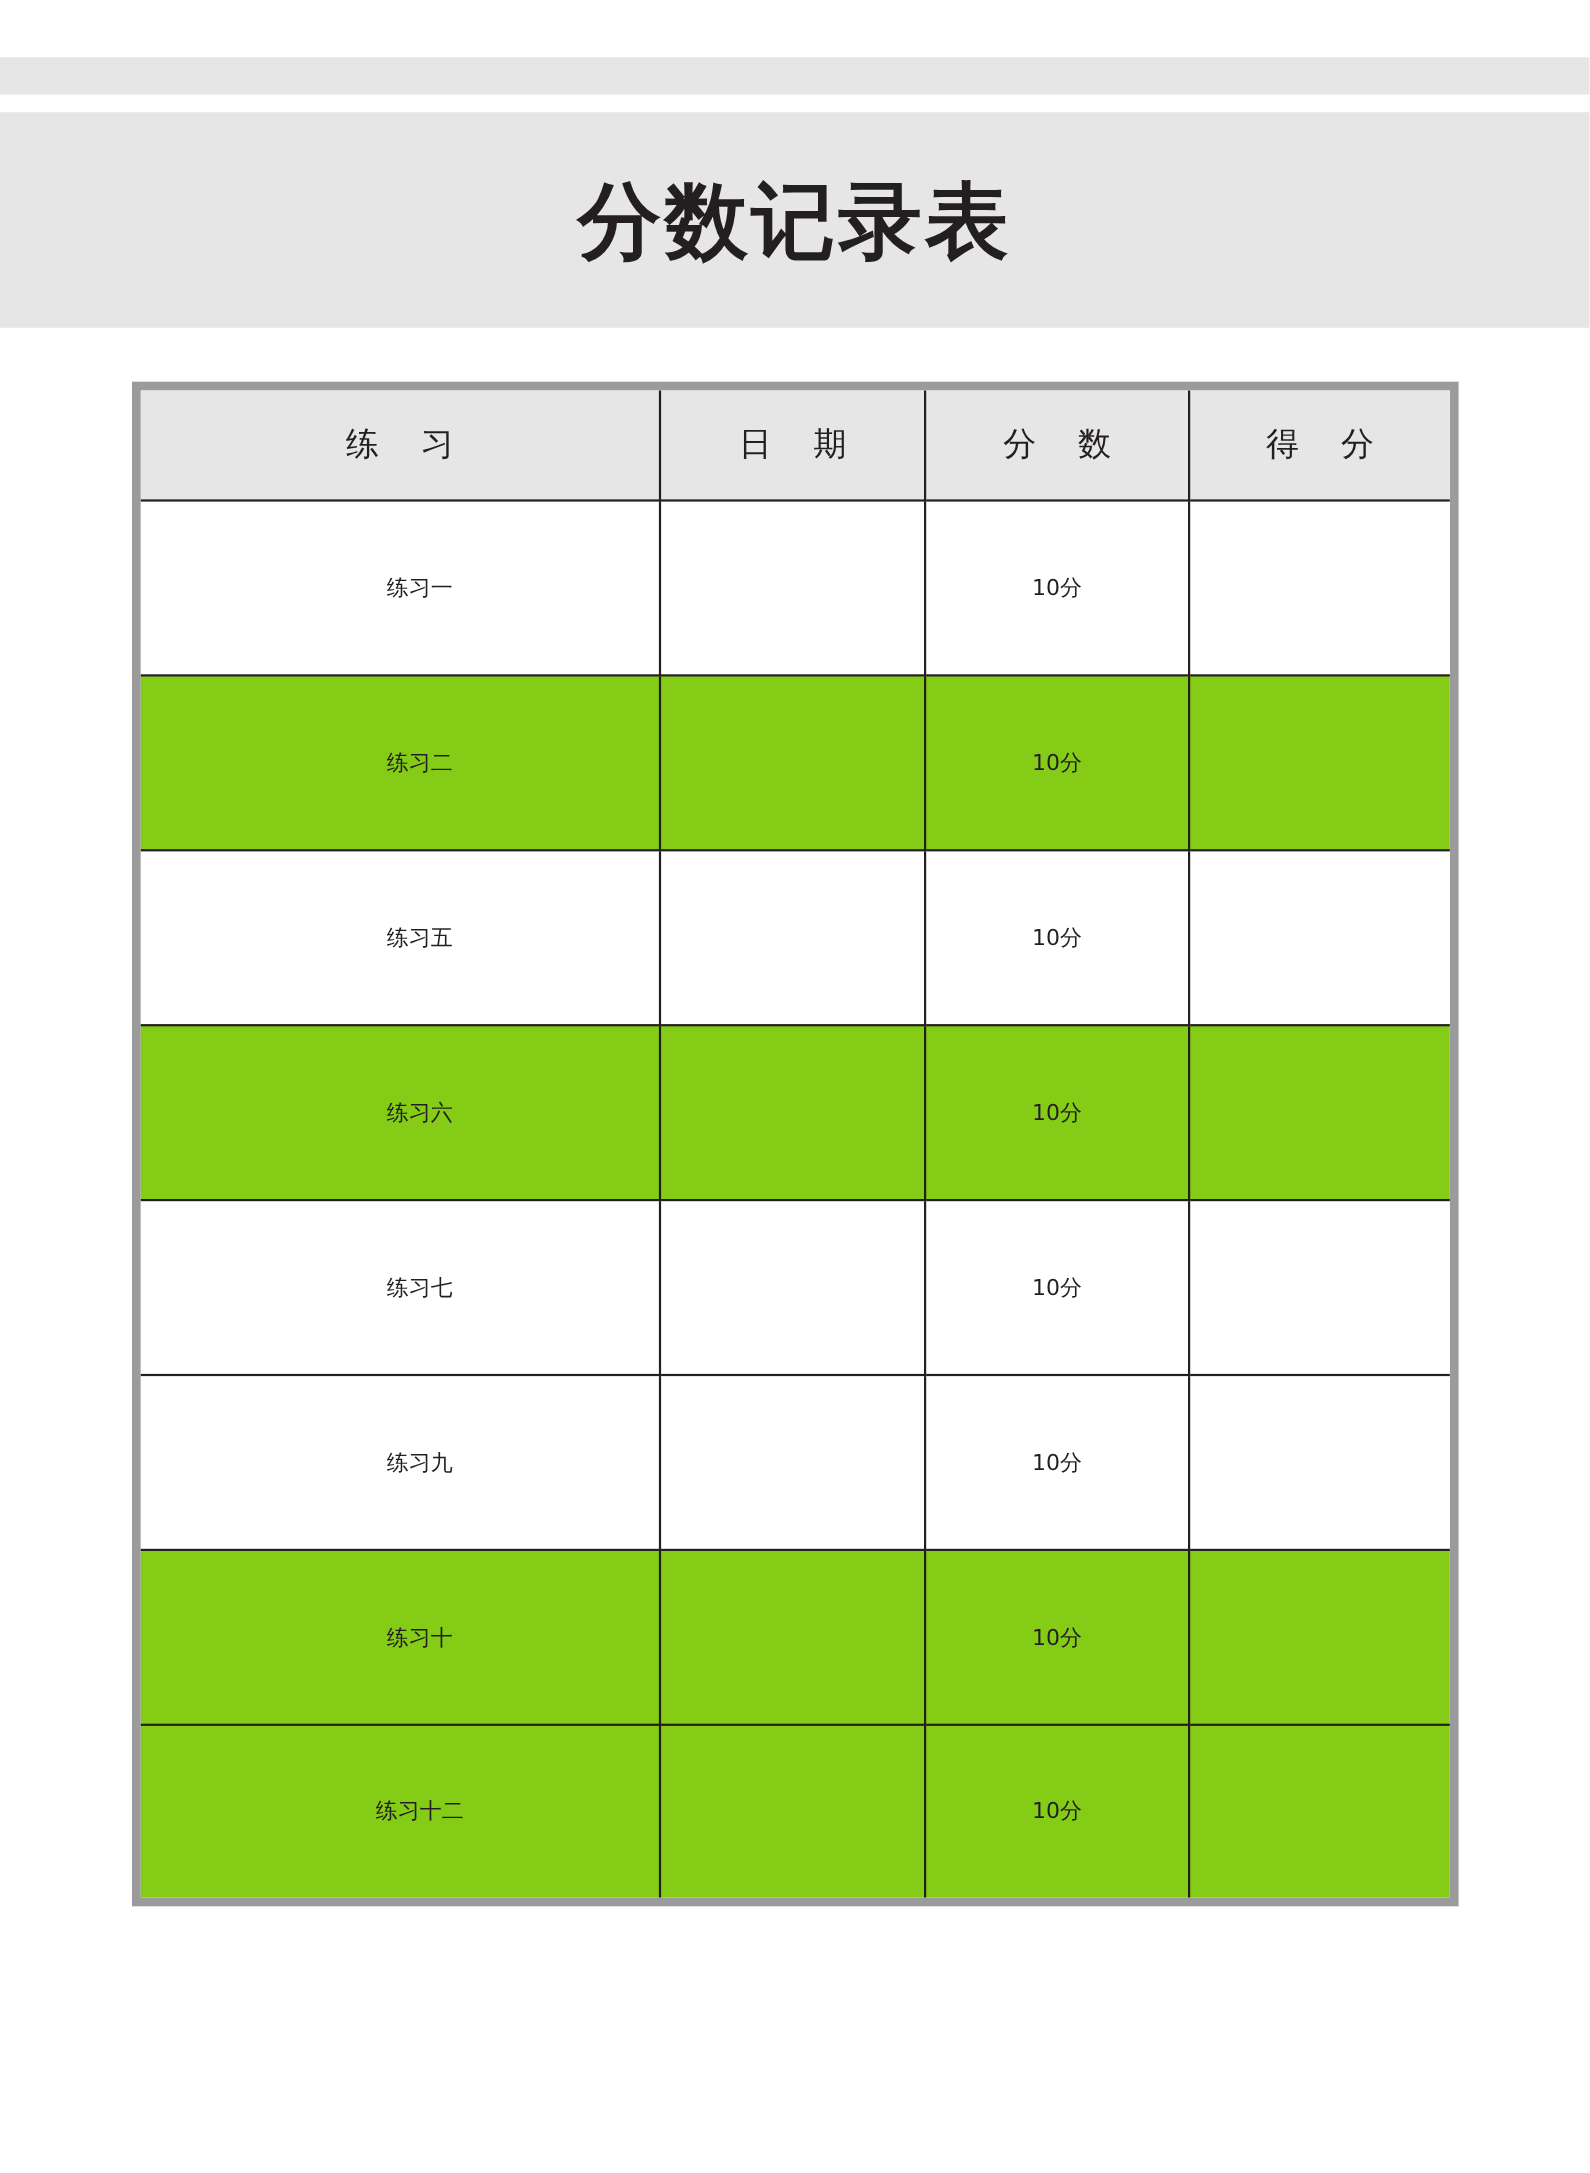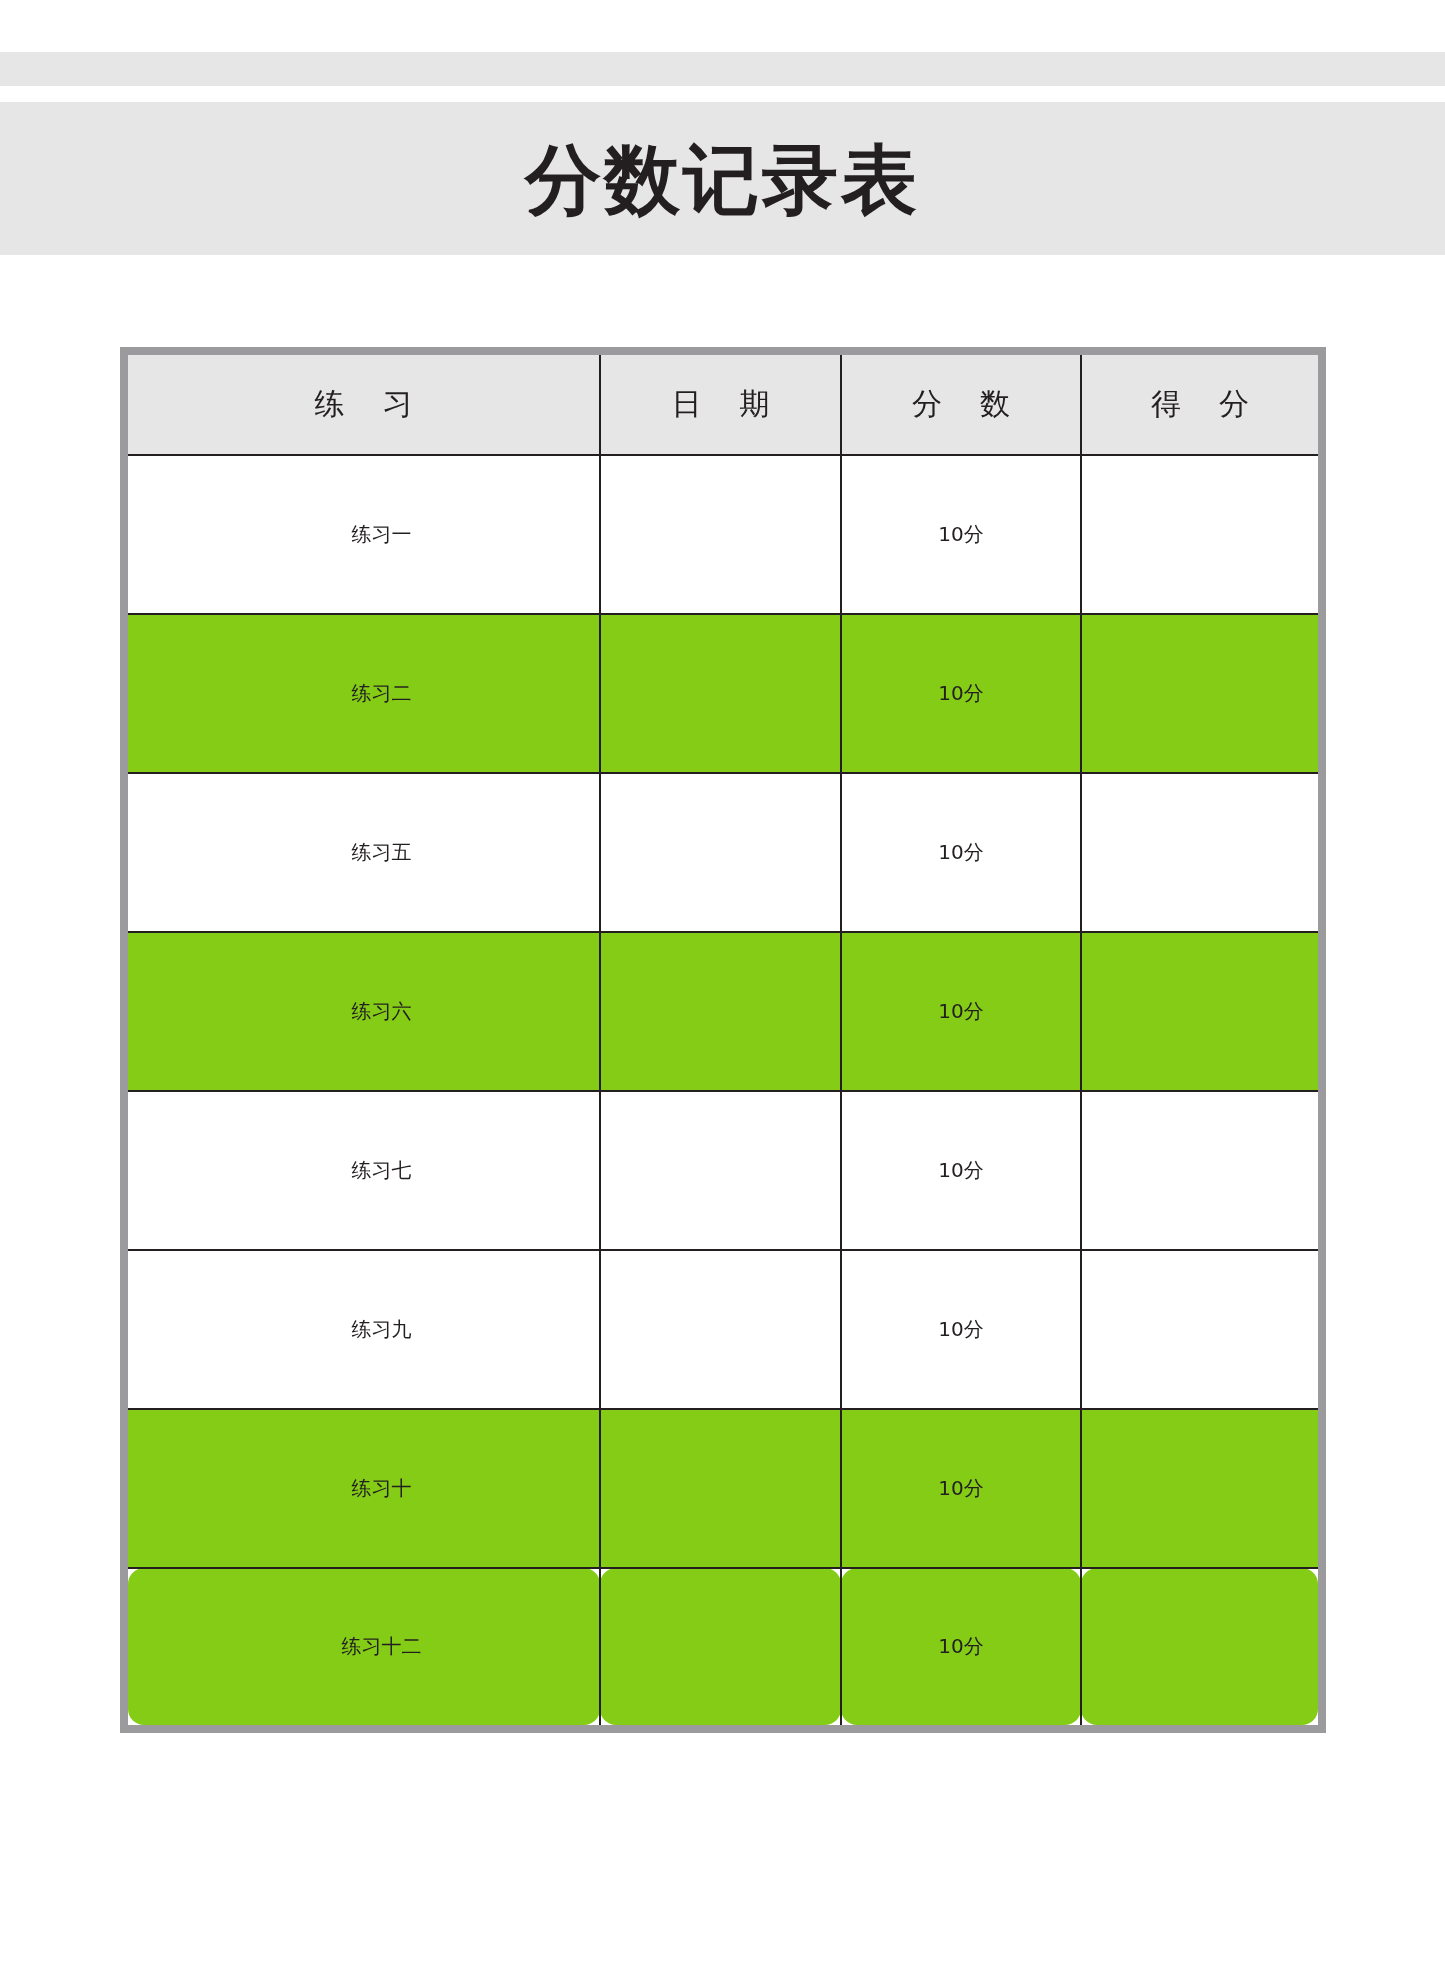--- a/index.html
+++ b/index.html
@@ -6,21 +6,21 @@
   body {
     width: 1445px; height: 1975px; background: #ffffff; position: relative;
     font-family: "DejaVu Sans", "Liberation Sans", sans-serif; color: #231f20;
     overflow: hidden;
   }
   .band-thin {
     position: absolute; left: 0; top: 52px; width: 1445px; height: 34px;
     background: #e6e6e6;
   }
   .band-title {
-    position: absolute; left: 0; top: 102px; width: 1445px; height: 153px;
+    position: absolute; left: 0; top: 102px; width: 1445px; height: 196px;
     background: #e6e6e6; display: flex; align-items: center; justify-content: center;
   }
   .title {
     font-size: 76px; font-weight: bold; letter-spacing: 3px; color: #231f20;
     line-height: 1; margin-top: 2px;
   }
   .table-frame {
     position: absolute; left: 120px; top: 347px; width: 1190px; height: 1370px;
     border: 8px solid #9b9b9d; background: #ffffff;
   }
@@ -31,21 +31,21 @@
   col.c2 { width: 241px; }
   col.c3 { width: 240px; }
   col.c4 { width: 237px; }
   th, td {
     border: 2px solid #231f20; text-align: center; vertical-align: middle;
     font-weight: normal; padding: 0;
   }
   tr > :first-child { border-left: none; }
   tr > :last-child { border-right: none; }
   thead th { border-top: none; background: #e6e6e6; height: 99px; font-size: 30px; }
-  tbody tr:last-child td { border-bottom: none; border-radius: 16px; }
+  tbody tr:last-child td { border-bottom: none; }
   tbody td { height: 103px; font-size: 20px; }
   tbody tr.gray td { background: #84cc16; }
   tbody tr.white td { background: #ffffff; }
   .hdr-text { letter-spacing: 38px; margin-right: -38px; text-align: center; }
   td.name-cell span { display: inline-block; padding-left: 36px; }
 </style>
 </head>
 <body>
 
 <div class="band-thin"></div>

